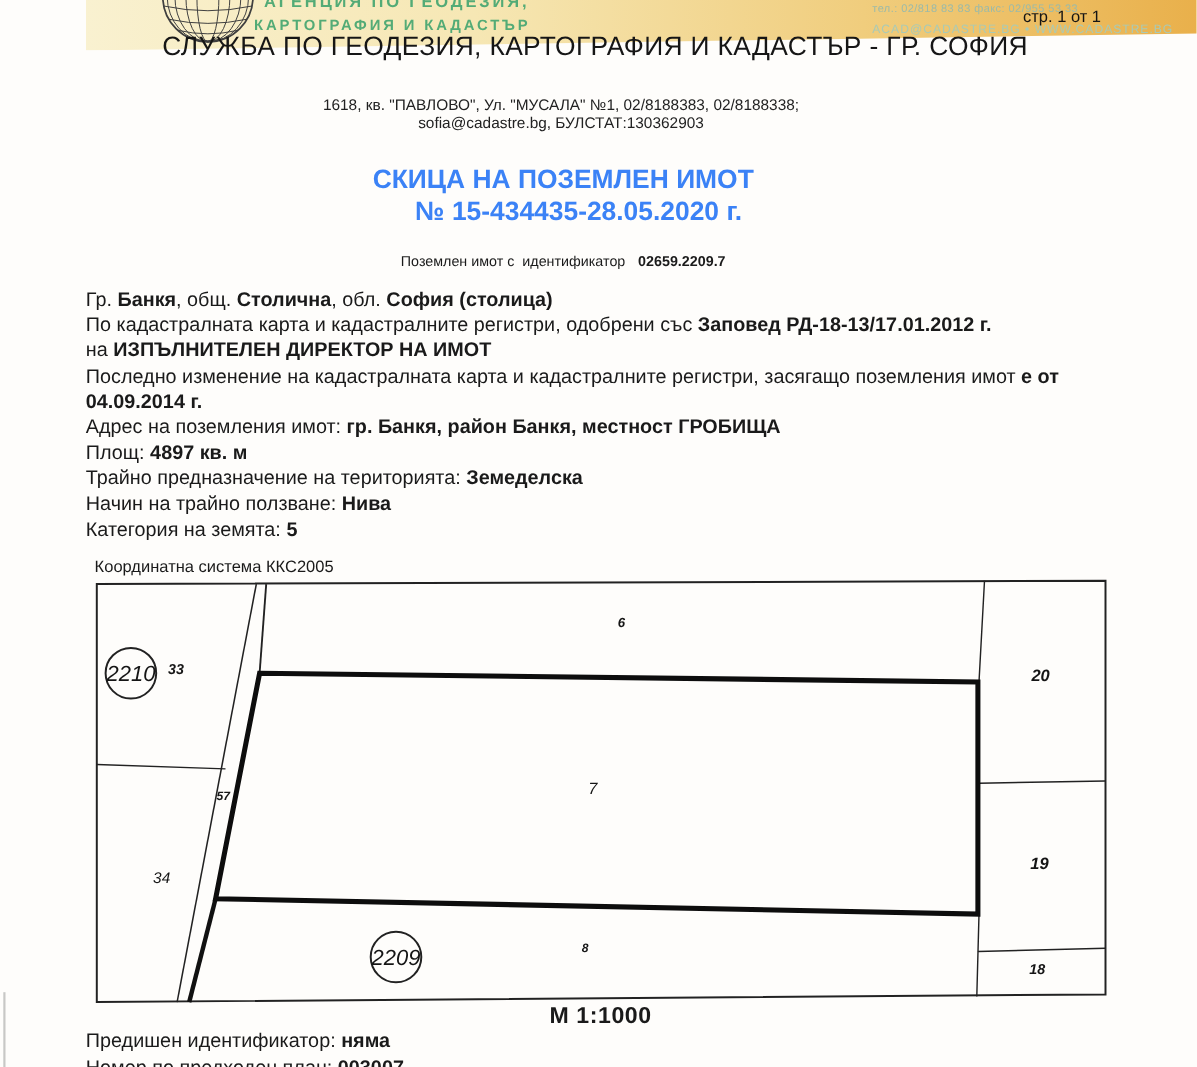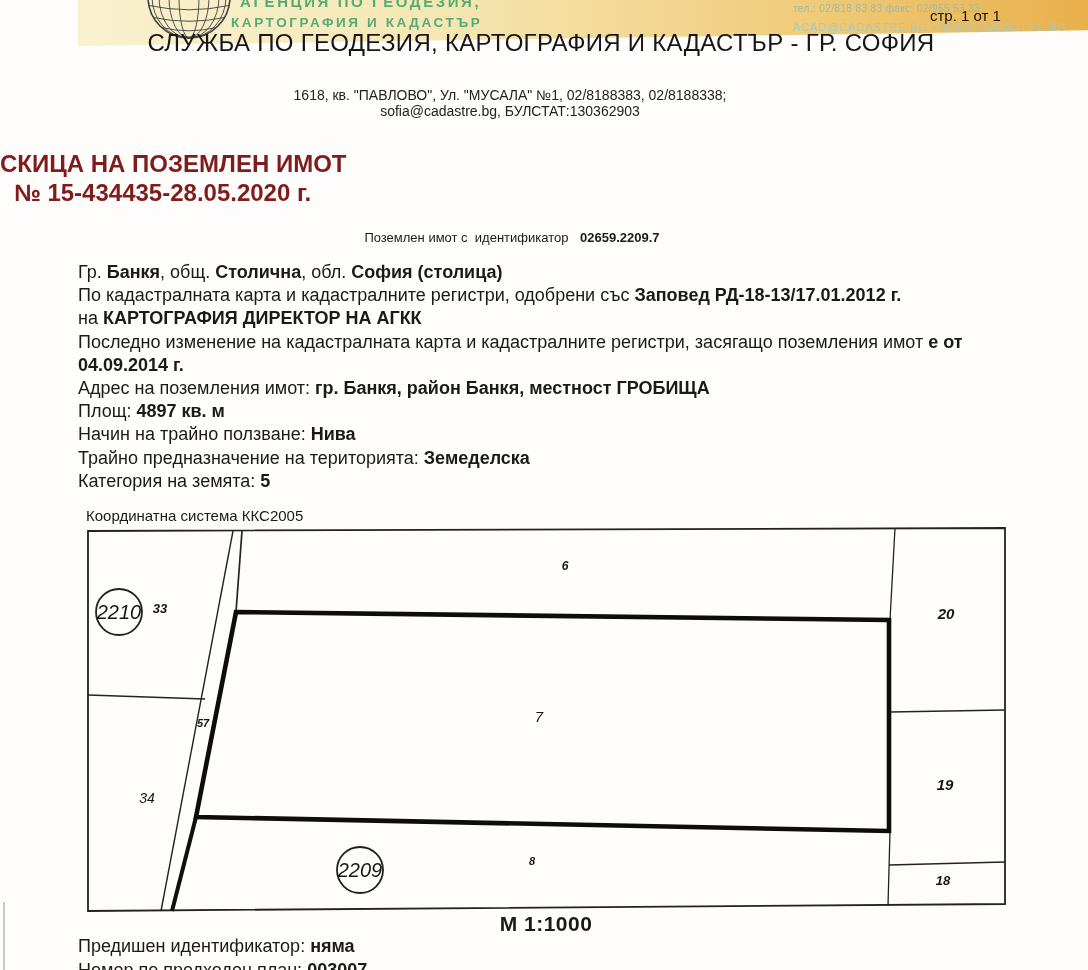--- a/index.html
+++ b/index.html
@@ -21,21 +21,21 @@
   .agency1{left:240px;top:-7px;font-size:15px;font-weight:bold;letter-spacing:2.6px;color:#53ab76;}
   .agency2{left:231px;top:15px;font-size:13.5px;font-weight:bold;letter-spacing:2.6px;color:#53ab76;}
   .phone{left:793px;top:3px;font-size:10px;color:#9cbaa8;letter-spacing:.4px;white-space:nowrap;}
   .pageind{left:930px;top:7px;font-size:15px;color:#141414;}
   .emailweb{left:793px;top:21px;font-size:11px;color:#a9cab6;letter-spacing:.9px;white-space:nowrap;}
   .office-title{left:0;top:29px;width:1082px;text-align:center;font-size:24px;letter-spacing:.3px;color:#161616;white-space:nowrap;}
 
   .addr{left:0;width:1020px;text-align:center;font-size:14px;color:#222;}
   .addr1{top:87px;} .addr2{top:103px;}
 
-  .doc-title{left:0;width:1024px;text-align:left;font-weight:bold;font-size:24px;color:#7f1d1d;white-space:nowrap;}
+  .doc-title{left:0;width:1024px;text-align:center;font-weight:bold;font-size:24px;color:#3b82f6;white-space:nowrap;}
   .doc-title1{top:150px;} .doc-title2{top:179px;margin-left:14px;}
   .ident-line{left:0;top:230px;width:1024px;text-align:center;font-size:13px;}
   .ident-line .val{margin-left:8px;}
 
   .details{left:78px;top:261px;font-size:18px;line-height:23.2px;}
   .details .dline{white-space:nowrap;height:23.2px;}
 
   .coord-label{left:86px;top:507px;font-size:15px;}
   .map-svg{left:84px;top:525px;}
   text.mlabel{font-family:"Liberation Sans",sans-serif;font-style:italic;fill:#151515;text-anchor:middle;}
@@ -85,27 +85,27 @@
 <div class="abs doc-title doc-title2">№ 15-434435-28.05.2020 г.</div>
 
 <div class="abs ident-line">
   <span class="pre">Поземлен имот с  идентификатор</span>
   <span class="b val">02659.2209.7</span>
 </div>
 
 <div class="abs details">
   <div class="dline"><span>Гр. </span><span class="b">Банкя</span><span>, общ. </span><span class="b">Столична</span><span>, обл. </span><span class="b">София (столица)</span></div>
   <div class="dline"><span>По кадастралната карта и кадастралните регистри, одобрени със </span><span class="b">Заповед РД-18-13/17.01.2012 г.</span></div>
-  <div class="dline"><span>на </span><span class="b">КАРТОГРАФИЯ ДИРЕКТОР НА АГКК</span></div>
+  <div class="dline"><span>на </span><span class="b">ИЗПЪЛНИТЕЛЕН ДИРЕКТОР НА ИМОТ</span></div>
   <div class="dline"><span>Последно изменение на кадастралната карта и кадастралните регистри, засягащо поземления имот </span><span class="b">е от</span></div>
   <div class="dline"><span class="b">04.09.2014 г.</span></div>
   <div class="dline"><span>Адрес на поземления имот: </span><span class="b">гр. Банкя, район Банкя, местност ГРОБИЩА</span></div>
   <div class="dline"><span>Площ: </span><span class="b">4897 кв. м</span></div>
+  <div class="dline"><span>Трайно предназначение на територията: </span><span class="b">Земеделска</span></div>
   <div class="dline"><span>Начин на трайно ползване: </span><span class="b">Нива</span></div>
-  <div class="dline"><span>Трайно предназначение на територията: </span><span class="b">Земеделска</span></div>
   <div class="dline"><span>Категория на земята: </span><span class="b">5</span></div>
 </div>
 
 <div class="abs coord-label">Координатна система ККС2005</div>
 
 <svg class="abs map-svg" width="926" height="392" viewBox="84 525 926 392">
   <polygon points="88,531 1005,528 1005,904 88,911" fill="none" stroke="#222" stroke-width="1.8"></polygon>
   <line x1="233" y1="531" x2="161" y2="911" stroke="#222" stroke-width="1.4"></line>
   <line x1="242" y1="531" x2="236" y2="612" stroke="#222" stroke-width="1.7"></line>
   <line x1="196" y1="817" x2="172" y2="911" stroke="#111" stroke-width="4"></line>

